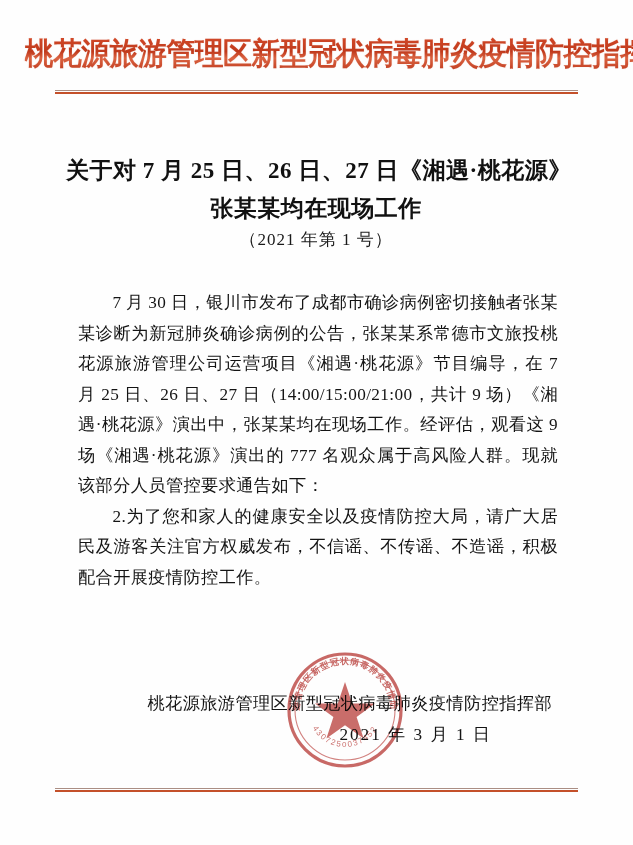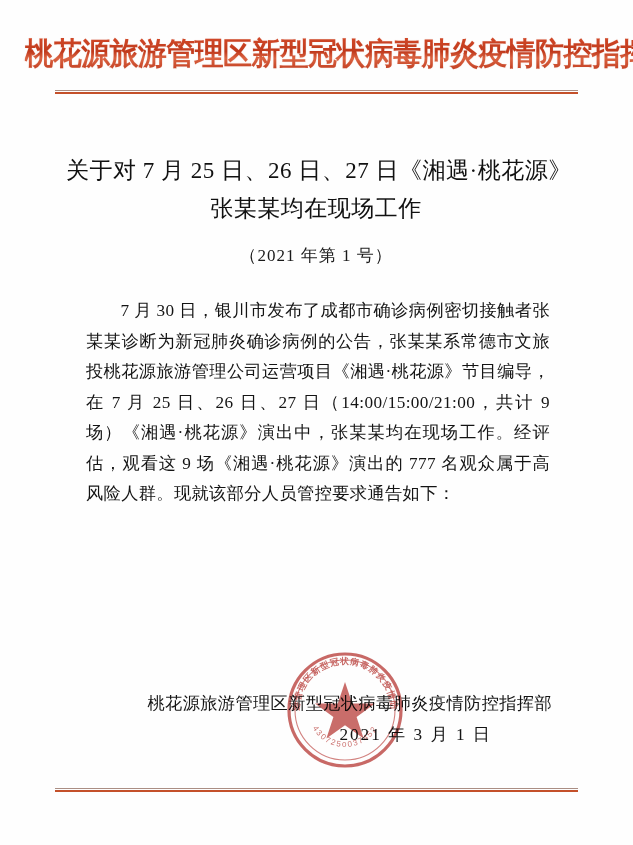--- a/index.html
+++ b/index.html
@@ -77,32 +77,32 @@
   .rule-bottom { top: 788px; }
 
   
   .doc-title {
     position: absolute;
     top: 152px;
     left: 66px;
     width: 500px;
     text-align: center;
     font-family: "Liberation Serif", "DejaVu Serif", serif;
-    font-weight: 400;
+    font-weight: 700;
     font-size: 23px;
     line-height: 38px;
     color: #111111;
     letter-spacing: 0.5px;
   }
   .doc-title .tline { display: block; white-space: nowrap; }
 
   
   .doc-number {
     position: absolute;
-    top: 243px;
+    top: 227px;
     left: 66px;
     width: 500px;
     text-align: center;
     font-size: 17px;
     line-height: 26px;
     color: #1a1a1a;
     letter-spacing: 1px;
   }
 
   
@@ -112,21 +112,21 @@
     left: 78px;
     width: 480px;
     font-size: 17.2px;
     line-height: 30.5px;
     color: #141414;
     text-align: justify;
     text-justify: inter-ideograph;
     letter-spacing: 0.4px;
   }
   .body-text p {
-    margin: 8px;
+    margin: 0;
     text-indent: 2em;
   }
 
   
   .signature {
     position: absolute;
     top: 688px;
     left: 78px;
     width: 480px;
     text-align: right;
@@ -169,20 +169,21 @@
 
   <div class="doc-title">
     <span class="tline">关于对 7 月 25 日、26 日、27 日《湘遇·桃花源》</span>
     <span class="tline">张某某均在现场工作</span>
   </div>
 
   <div class="doc-number">（2021 年第 1 号）</div>
 
   <div class="body-text">
     <p>7 月 30 日，银川市发布了成都市确诊病例密切接触者张某某诊断为新冠肺炎确诊病例的公告，张某某系常德市文旅投桃花源旅游管理公司运营项目《湘遇·桃花源》节目编导，在 7 月 25 日、26 日、27 日（14:00/15:00/21:00，共计 9 场）《湘遇·桃花源》演出中，张某某均在现场工作。经评估，观看这 9 场《湘遇·桃花源》演出的 777 名观众属于高风险人群。现就该部分人员管控要求通告如下：</p>
+    <p>2.为了您和家人的健康安全以及疫情防控大局，请广大居民及游客关注官方权威发布，不信谣、不传谣、不造谣，积极配合开展疫情防控工作。</p>
   </div>
 
   <div class="signature">
     <span class="sig-org">桃花源旅游管理区新型冠状病毒肺炎疫情防控指挥部</span>
     <span class="sig-date">2021 年 3 月 1 日</span>
   </div>
 
   <div class="seal">
     <svg viewBox="0 0 124 124" xmlns="http://www.w3.org/2000/svg">
       <defs>

